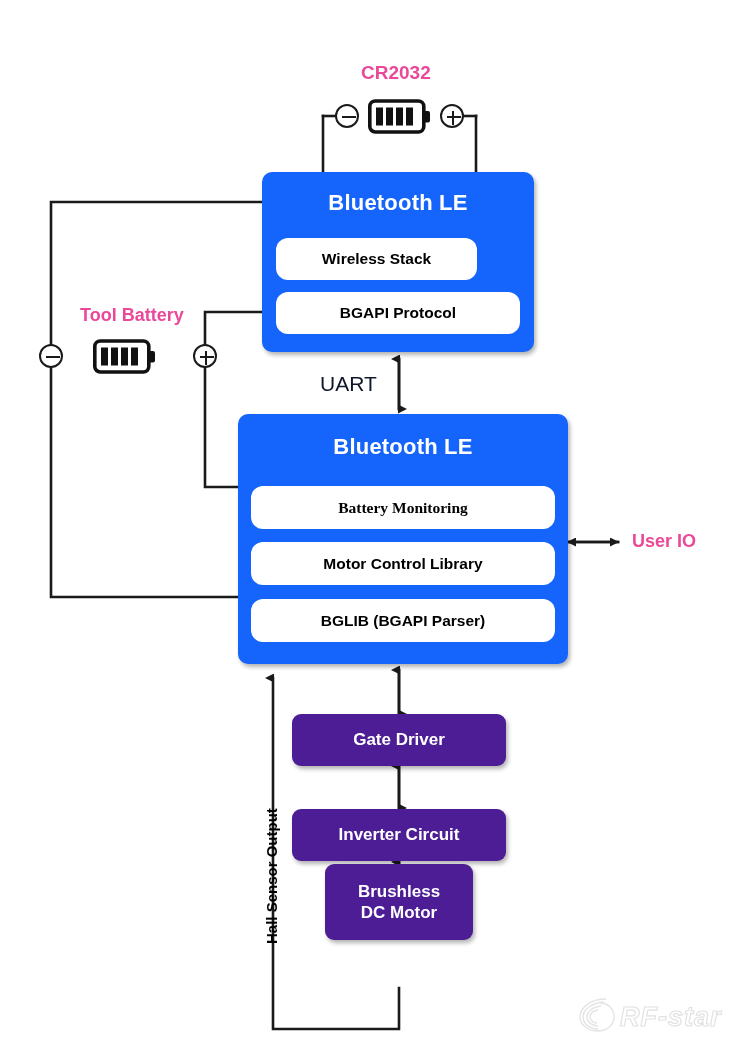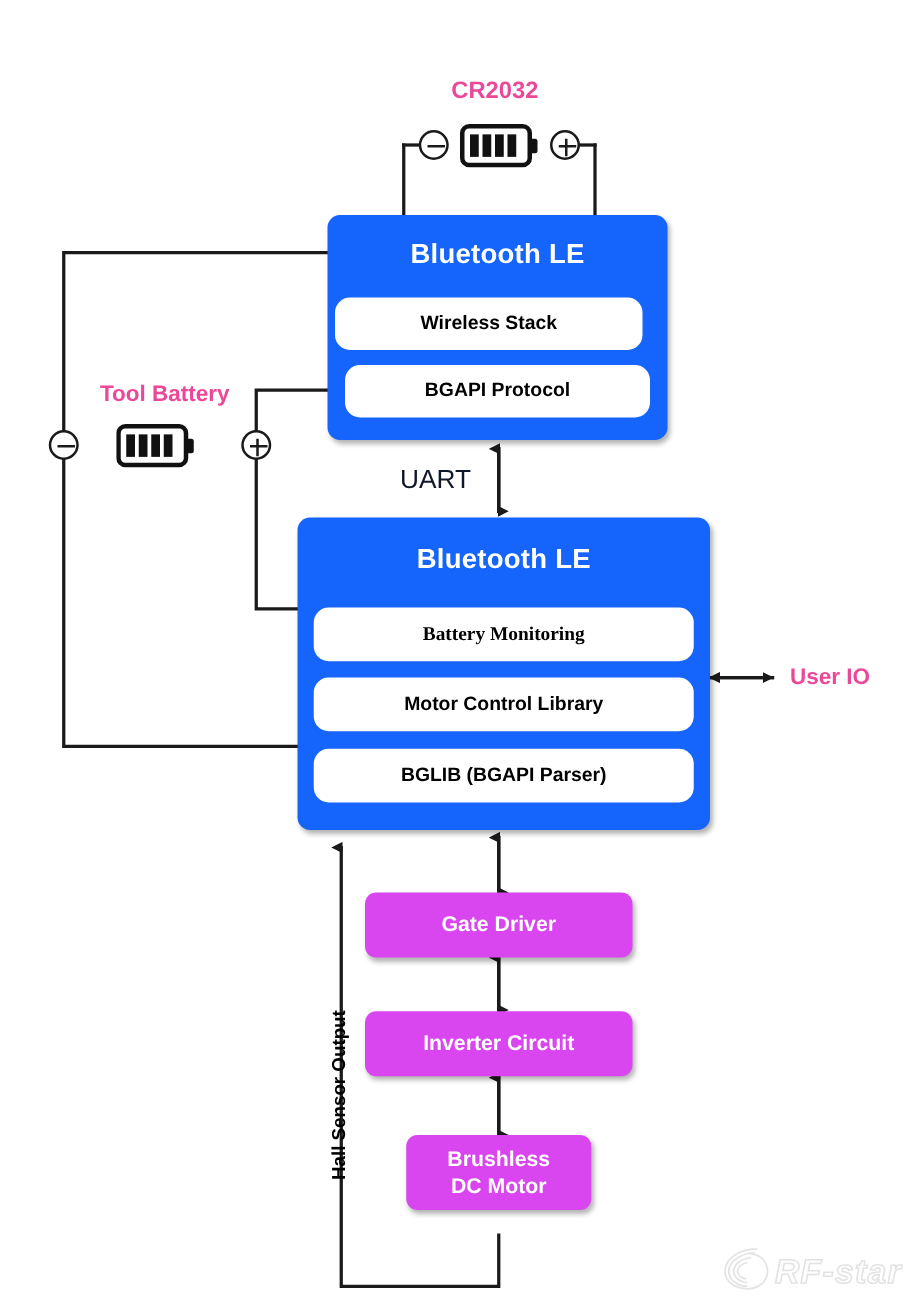--- a/index.html
+++ b/index.html
@@ -47,21 +47,21 @@
     justify-content: center;
     color: #000000;
     font-weight: bold;
     font-size: 15.5px;
     box-sizing: border-box;
   }
 
   
   .chip {
     position: absolute;
-    background: #d946ef;
+    background: #4c1d95;
     border-radius: 9px;
     display: flex;
     align-items: center;
     justify-content: center;
     text-align: center;
     color: #ffffff;
     font-weight: bold;
     font-size: 17px;
     line-height: 1.25;
     box-shadow: 2px 3px 4px rgba(0,0,0,0.30);
@@ -201,21 +201,21 @@
     </svg>
   </div>
 
   <div class="terminal" style="left:440px; top:104px; width:24px; height:24px;">
     <div class="bar-h" style="left:5px; top:9.8px; width:14px; height:2.4px;"></div>
     <div class="bar-v" style="left:9.8px; top:5px; width:2.4px; height:14px;"></div>
   </div>
 
   <div class="module" style="left:262px; top:172px; width:272px; height:180px;">
     <div class="module-title" style="margin-top:18px;">Bluetooth LE</div>
-    <div class="sub-block" style="left:6px; top:66px; width:246px; height:42px;">Wireless Stack</div>
+    <div class="sub-block" style="left:14px; top:66px; width:201px; height:42px;">Wireless Stack</div>
     <div class="sub-block" style="left:14px; top:120px; width:244px; height:42px;">BGAPI Protocol</div>
   </div>
 
   <div class="label" style="left:80px; top:305px; font-size:18px;text-align:center;">Tool Battery</div>
 
   <div class="terminal" style="left:39px; top:344px; width:24px; height:24px;">
     <div class="bar-h" style="left:5px; top:9.8px; width:14px; height:2.4px;"></div>
   </div>
 
   <div class="battery" style="left:93px; top:339px;">
@@ -242,21 +242,21 @@
     <div class="sub-block" style="left:13px; top:128px; width:304px; height:43px;">Motor Control Library</div>
     <div class="sub-block" style="left:13px; top:185px; width:304px; height:43px;">BGLIB (BGAPI Parser)</div>
   </div>
 
   <div class="label" style="left:632px; top:531px; font-size:18px;">User IO</div>
 
   <div class="chip" style="left:292px; top:714px; width:214px; height:52px;">Gate Driver</div>
 
   <div class="chip" style="left:292px; top:809px; width:214px; height:52px;">Inverter Circuit</div>
 
-  <div class="chip" style="left:325px; top:908px; width:148px; height:60px; flex-direction:column;">
+  <div class="chip" style="left:325px; top:864px; width:148px; height:76px; flex-direction:column;">
     <span>Brushless</span>
     <span>DC Motor</span>
   </div>
 
   <div class="label-vert" style="left:263px; top:944px;">Hall Sensor Output</div>
 
   <div class="watermark" style="left:576px; top:993px;">
     <svg width="150" height="42" viewBox="0 0 150 42" xmlns="http://www.w3.org/2000/svg">
       <g fill="none" stroke="#e4e4e4" stroke-width="1.4">
         <path d="M30 6 C14 6 4 15 4 24 C4 32 12 38 22 38 C31 38 38 32 38 24 C38 16 32 10 24 10"></path>

